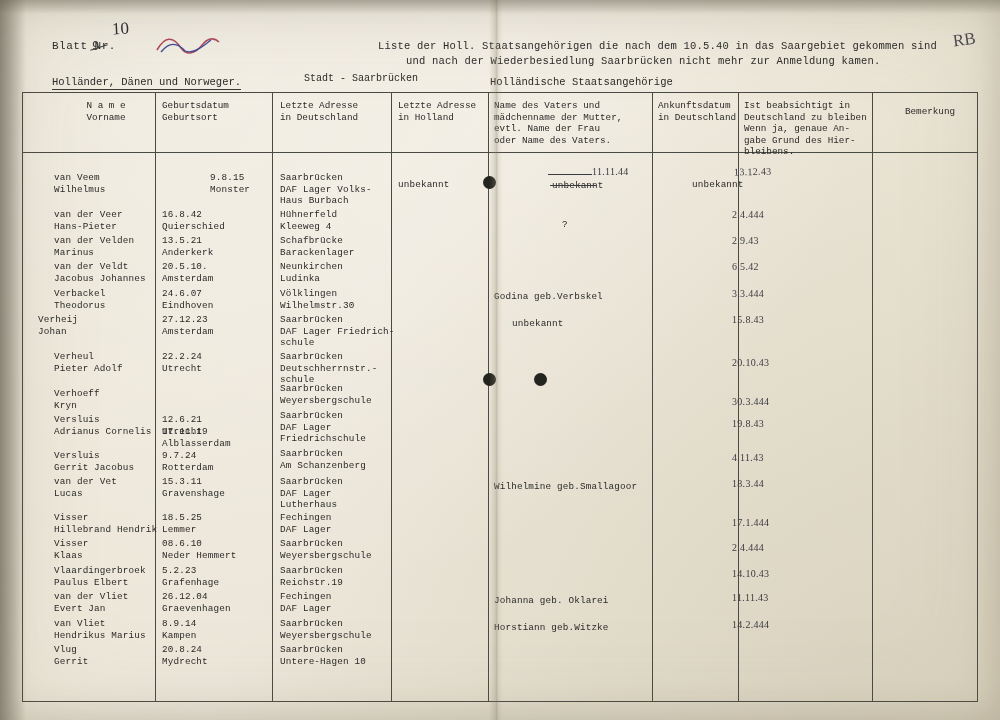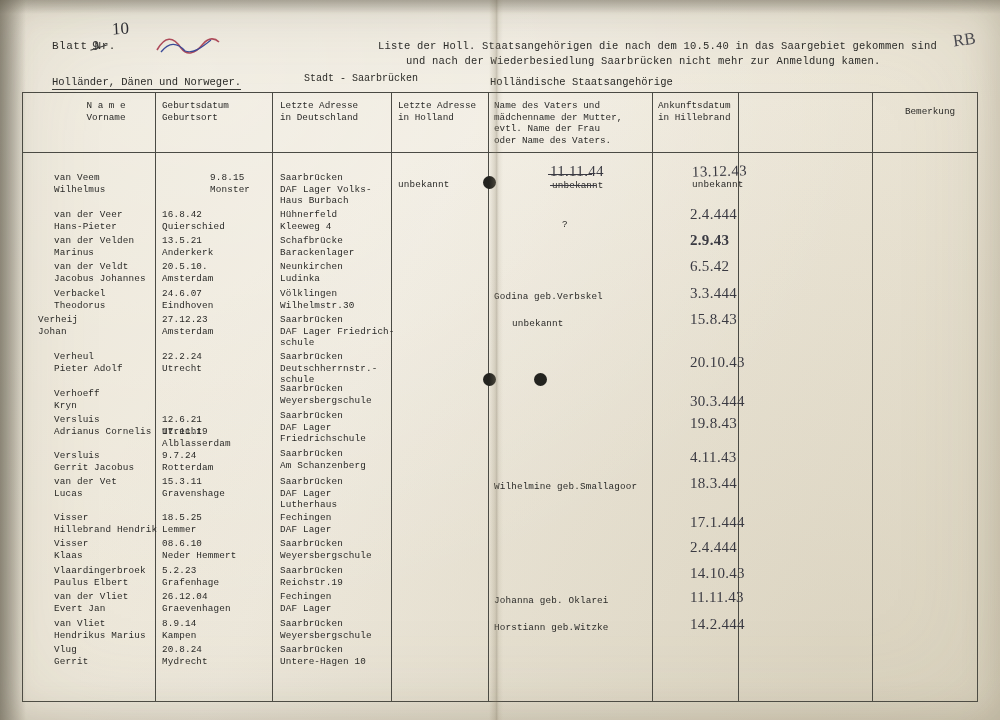--- a/index.html
+++ b/index.html
@@ -61,21 +61,21 @@
   
   #tbl{position:absolute;left:22px;top:92px;width:956px;height:610px;}
   .vline{position:absolute;top:0;bottom:0;width:1px;background:#4a4a44;}
   .hline{position:absolute;left:0;right:0;height:1px;background:#4a4a44;}
 
   .colhead{position:absolute;font-size:9.3px;line-height:11.5px;white-space:pre-line;}
 
   .cell{position:absolute;font-size:9.3px;line-height:11.6px;white-space:pre-line;letter-spacing:.15px;}
   .name{font-size:9.3px;}
   
-  .hw{font-family:"Liberation Serif",serif;font-size:15px;color:#3a3a42;letter-spacing:.3px;}
+  .hw{font-family:"Liberation Serif",serif;font-size:10px;color:#3a3a42;letter-spacing:.3px;margin-left:42px;}
   .hw-slant{display:inline-block;transform:rotate(-1.5deg);}
 
   .blob{position:absolute;width:13px;height:13px;border-radius:50%;background:#23231f;}
   .strike-line{position:absolute;height:1px;background:#3a3a42;}
 </style>
 </head>
 <body>
 
 <div id="page">
 
@@ -122,21 +122,26 @@
 Geburtsort</div>
     <div class="colhead" style="left:258px;top:8px;width:112px;">Letzte Adresse
 in Deutschland</div>
     <div class="colhead" style="left:376px;top:8px;width:92px;">Letzte Adresse
 in Holland</div>
     <div class="colhead" style="left:472px;top:8px;width:158px;">Name des Vaters und
 mädchenname der Mutter,
 evtl. Name der Frau
 oder Name des Vaters.</div>
     <div class="colhead" style="left:636px;top:8px;width:82px;">Ankunftsdatum
-in Hillebrand</div>
+in Deutschland</div>
+    <div class="colhead" style="left:722px;top:8px;width:130px;">Ist beabsichtigt in
+Deutschland zu bleiben
+Wenn ja, genaue An-
+gabe Grund des Hier-
+bleibens.</div>
     <div class="colhead" style="left:862px;top:14px;width:92px;text-align:center;">Bemerkung</div>
 
     <div class="cell name" style="left:32px;top:80px;">van Veem
 Wilhelmus</div>
     <div class="cell" style="left:140px;top:80px;margin-left:48px;">9.8.15
 Monster</div>
     <div class="cell" style="left:258px;top:80px;">Saarbrücken
 DAF Lager Volks-
 Haus Burbach</div>
     <div class="cell" style="left:376px;top:87px;">unbekannt</div>
@@ -156,21 +161,21 @@
 Kleeweg 4</div>
     <div class="cell" style="left:540px;top:127px;">?</div>
     <div class="cell hw" style="left:668px;top:117px;">2.4.444</div>
 
     <div class="cell name" style="left:32px;top:143px;">van der Velden
 Marinus</div>
     <div class="cell" style="left:140px;top:143px;">13.5.21
 Anderkerk</div>
     <div class="cell" style="left:258px;top:143px;">Schafbrücke
 Barackenlager</div>
-    <div class="cell hw" style="left:668px;top:143px;font-weight:bold;">2.9.43</div>
+    <div class="cell hw" style="left:668px;top:143px;">2.9.43</div>
 
     <div class="cell name" style="left:32px;top:169px;">van der Veldt
 Jacobus Johannes</div>
     <div class="cell" style="left:140px;top:169px;">20.5.10.
 Amsterdam</div>
     <div class="cell" style="left:258px;top:169px;">Neunkirchen
 Ludinka</div>
     <div class="cell hw" style="left:668px;top:169px;">6.5.42</div>
 
     <div class="cell name" style="left:32px;top:196px;">Verbackel

